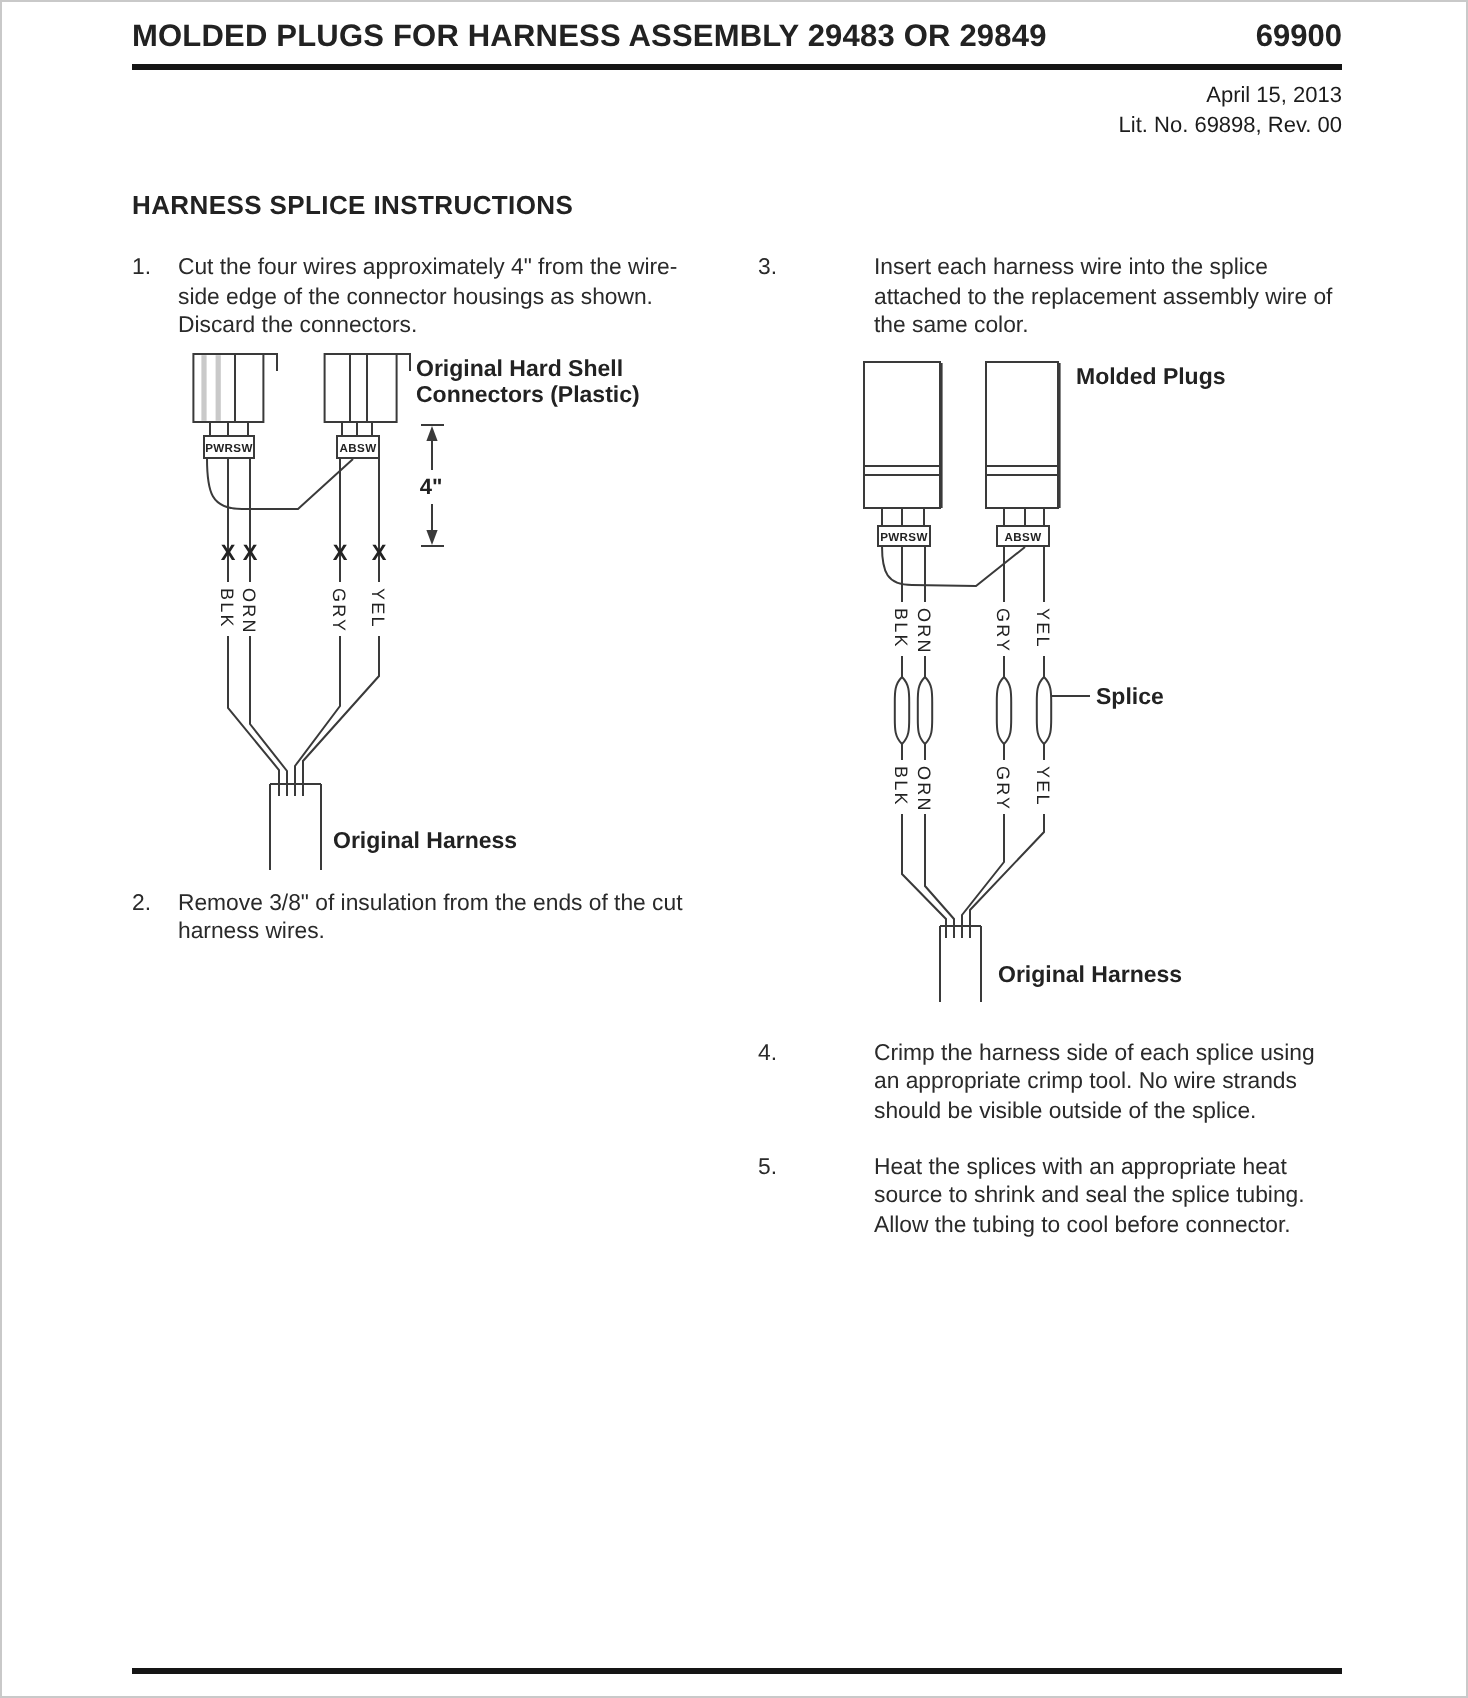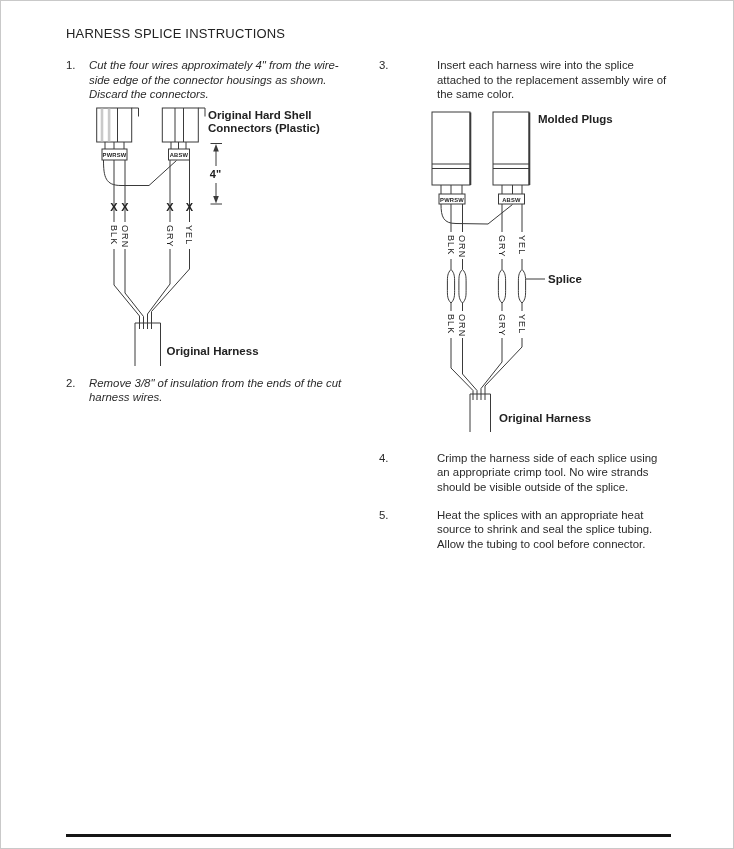--- a/index.html
+++ b/index.html
@@ -4,27 +4,27 @@
 <style>
   html,body{margin:0;padding:0;background:#e8e8e8;}
   body{font-family:"Liberation Sans",sans-serif;color:#222;}
   .page{position:relative;width:734px;height:849px;background:#fff;border:1px solid #c9c9c9;
         box-sizing:border-box;padding:0 62px 0 65px;overflow:hidden;}
   .title-row{display:flex;justify-content:space-between;align-items:baseline;
              padding-top:9px;padding-bottom:4px;border-bottom:3px solid #151515;}
   .title-row h1{margin:0;font-size:15.5px;font-weight:bold;letter-spacing:.1px;}
   .doc-number{font-size:15.5px;font-weight:bold;}
   .pub-info{margin-top:6px;text-align:right;font-size:11px;line-height:14.5px;color:#1c1c1c;}
-  h2.section{margin:25px 0 0 0;font-size:13px;font-weight:normal;letter-spacing:.2px;}
+  h2.section{margin:25px 0 0 0;font-size:13px;font-weight:bold;letter-spacing:.2px;}
   .columns{display:flex;margin-top:17px;}
   .col-left{width:313px;flex:none;}
   .col-right{flex:1;}
   .step{display:flex;font-size:11.4px;line-height:14.6px;color:#2a2a2a;}
   .step-num{width:23px;flex:none;}
-  .col-left .step-text{max-width:256px;font-style:italic;}
+  .col-left .step-text{max-width:256px;}
   .col-right .step-text{max-width:268px;margin-left:35px;}
   .step.mt1{margin-top:5px;}
   .step.mt2{margin-top:13px;}
   svg.diagram{display:block;}
   svg.dg-left{margin:1px 0 0 26px;}
   svg.dg-right{margin:4px 0 0 47px;}
   .diagram line,.diagram rect,.diagram path,.diagram polyline{stroke:#3a3a3a;stroke-width:1;fill:none;}
   .diagram .fillband{fill:#c9c9c9;stroke:none;}
   .diagram polygon{fill:#3a3a3a;stroke:none;}
   .diagram .tag{fill:#fff;}
@@ -36,20 +36,30 @@
   .dlabel{font-size:11.5px;font-weight:bold;}
   .dimtext{font-size:11px;font-weight:bold;}
   .xmark{font-size:11px;font-weight:bold;}
   .bottom-rule{position:absolute;left:65px;right:62px;bottom:11px;height:3px;background:#151515;}
 </style>
 </head>
 <body>
 
 <div class="page">
 
+  <header>
+    <div class="title-row">
+      <h1>MOLDED PLUGS FOR HARNESS ASSEMBLY 29483 OR 29849</h1>
+      <div class="doc-number">69900</div>
+    </div>
+    <div class="pub-info">
+      <div>April 15, 2013</div>
+      <div>Lit. No. 69898, Rev. 00</div>
+    </div>
+  </header>
 
   <h2 class="section">HARNESS SPLICE INSTRUCTIONS</h2>
 
   <div class="columns">
 
     <div class="col-left">
 
       <div class="step">
         <span class="step-num">1.</span>
         <span class="step-text">Cut the four wires approximately 4" from the wire-side edge of the connector housings as shown. Discard the connectors.</span>

